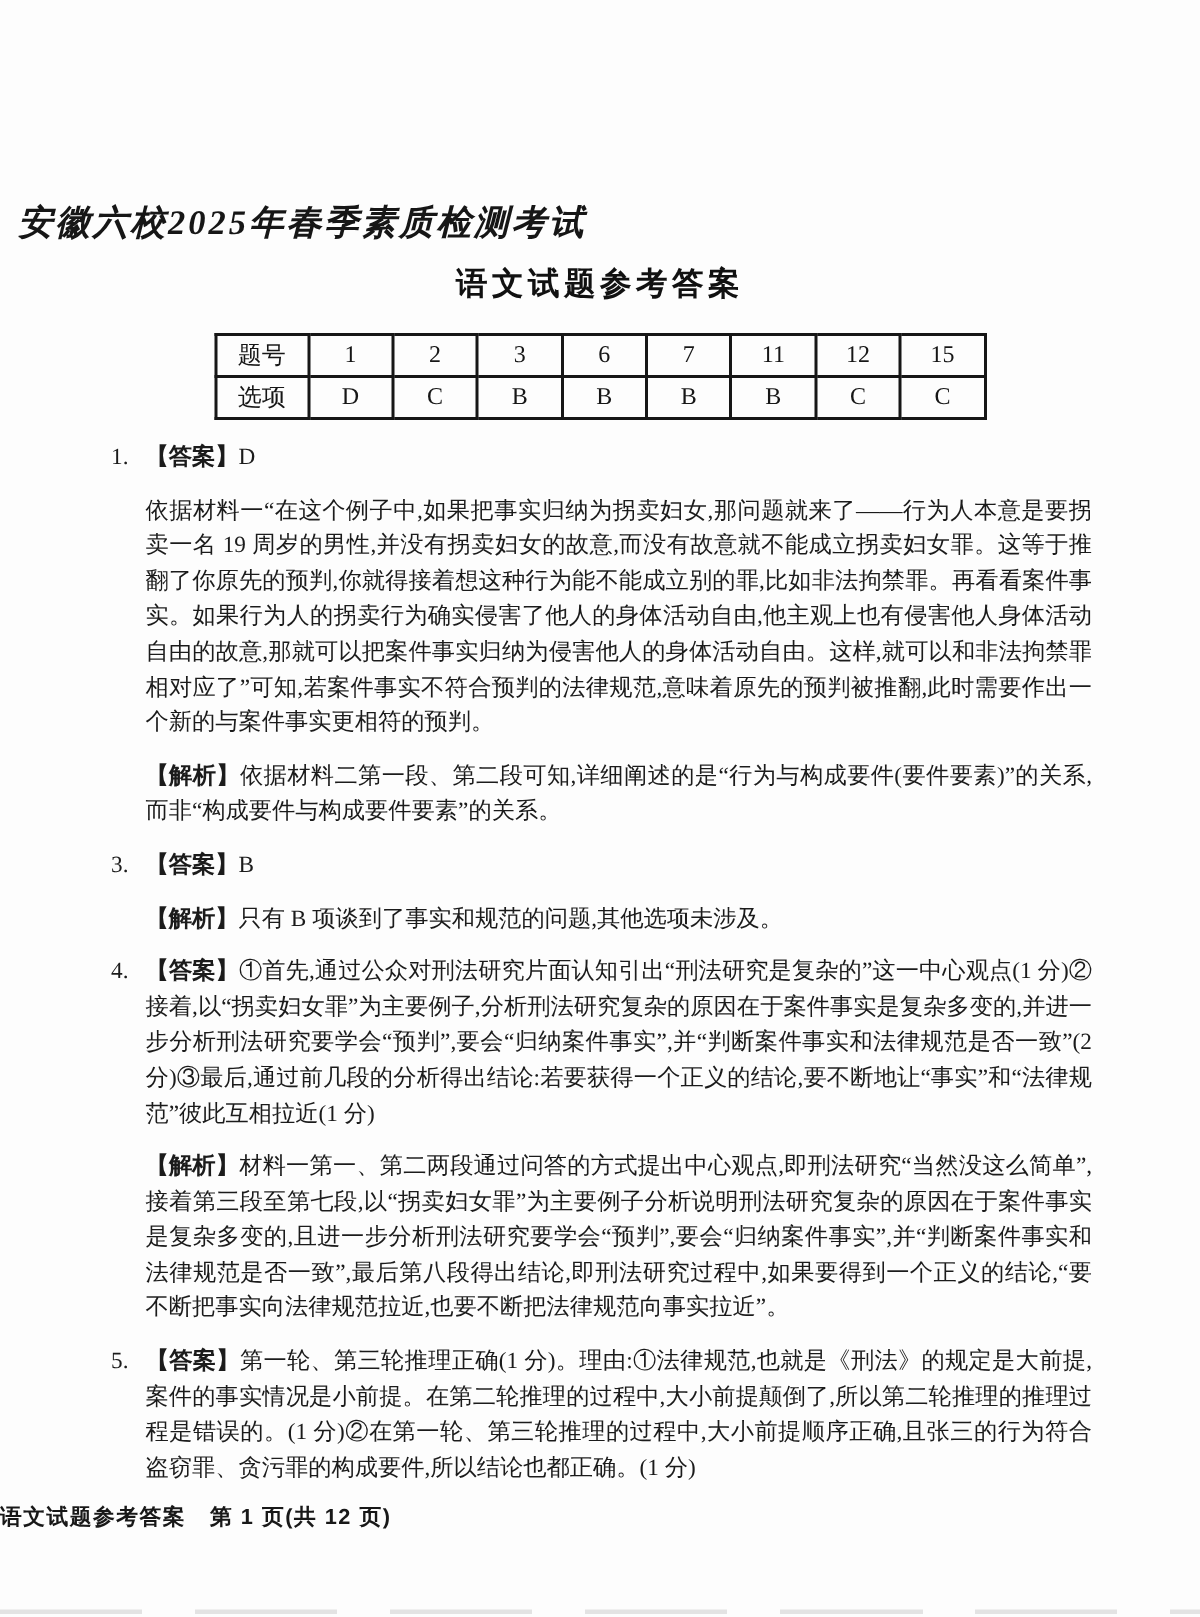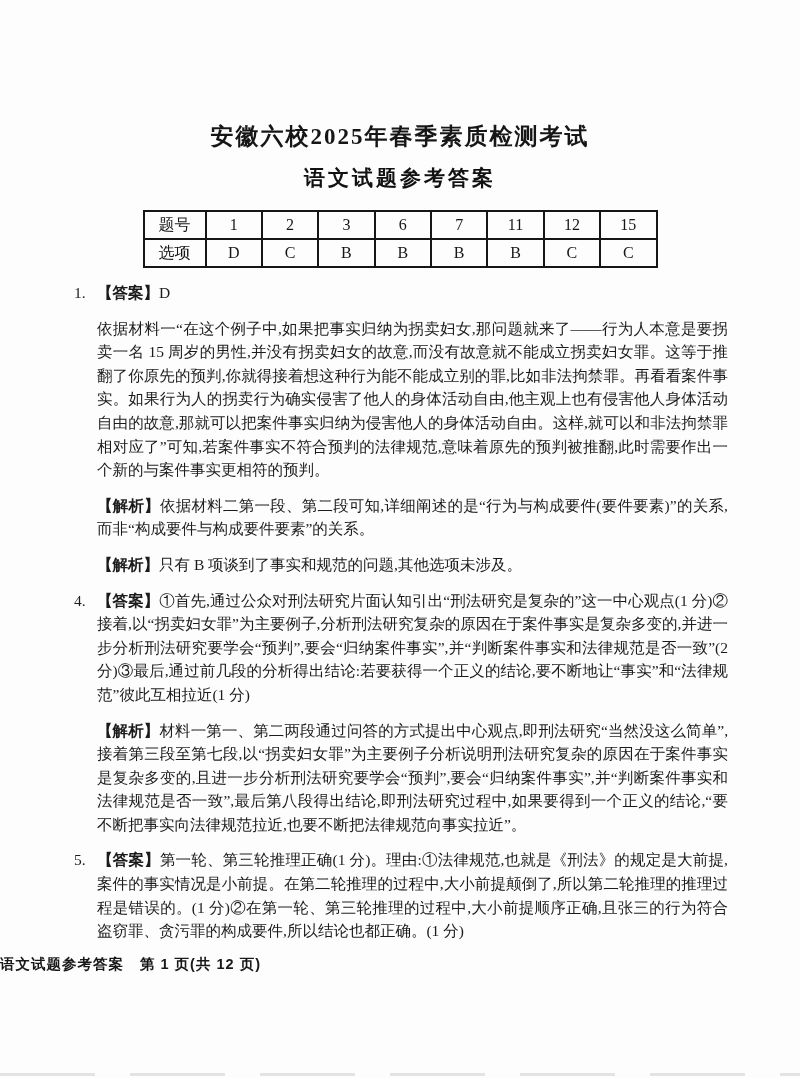--- a/index.html
+++ b/index.html
@@ -11,27 +11,28 @@
     -webkit-font-smoothing:antialiased;
   }
   .page {
     position:relative;
     width:800px; height:1078px;
     overflow:hidden;
     box-sizing:border-box;
     padding-top:122px;
   }
   .title {
-    margin:0;
-    text-align:center;
+    margin:12px;
+    text-align:left;
     font-size:23px;
     line-height:30px;
     font-weight:600;
     letter-spacing:2px;
     color:#161616;
+    font-style:italic;
   }
   .subtitle {
     margin:12px 0 0 0;
     text-align:center;
     font-family:"Liberation Sans","DejaVu Sans",sans-serif;
     font-size:21px;
     line-height:28px;
     font-weight:700;
     letter-spacing:3px;
     color:#111;
@@ -119,26 +120,27 @@
           <td class="ans-cell">B</td>
           <td class="ans-cell">C</td>
           <td class="ans-cell">C</td>
         </tr>
     </tbody>
   </table>
 
   <div class="body-text" id="items-body">
       <div class="item">
         <p class="para"><span class="num">1.</span><b class="marker">【答案】</b>D</p>
-        <p class="para">依据材料一“在这个例子中,如果把事实归纳为拐卖妇女,那问题就来了——行为人本意是要拐卖一名 15 周岁的男性,并没有拐卖妇女的故意,而没有故意就不能成立拐卖妇女罪。这等于推翻了你原先的预判,你就得接着想这种行为能不能成立别的罪,比如非法拘禁罪。再看看案件事实。如果行为人的拐卖行为确实侵害了他人的身体活动自由,他主观上也有侵害他人身体活动自由的故意,那就可以把案件事实归纳为侵害他人的身体活动自由。这样,就可以和非法拘禁罪相对应了”可知,若案件事实不符合预判的法律规范,意味着原先的预判被推翻,此时需要作出一个新的与案件事实更相符的预判。</p>
+        <p class="para">依据材料一“在这个例子中,如果把事实归纳为拐卖妇女,那问题就来了——行为人本意是要拐卖一名 19 周岁的男性,并没有拐卖妇女的故意,而没有故意就不能成立拐卖妇女罪。这等于推翻了你原先的预判,你就得接着想这种行为能不能成立别的罪,比如非法拘禁罪。再看看案件事实。如果行为人的拐卖行为确实侵害了他人的身体活动自由,他主观上也有侵害他人身体活动自由的故意,那就可以把案件事实归纳为侵害他人的身体活动自由。这样,就可以和非法拘禁罪相对应了”可知,若案件事实不符合预判的法律规范,意味着原先的预判被推翻,此时需要作出一个新的与案件事实更相符的预判。</p>
       </div>
       <div class="item">
         <p class="para"><b class="marker">【解析】</b>依据材料二第一段、第二段可知,详细阐述的是“行为与构成要件(要件要素)”的关系,而非“构成要件与构成要件要素”的关系。</p>
       </div>
       <div class="item">
+        <p class="para"><span class="num">3.</span><b class="marker">【答案】</b>B</p>
         <p class="para"><b class="marker">【解析】</b>只有 B 项谈到了事实和规范的问题,其他选项未涉及。</p>
       </div>
       <div class="item">
         <p class="para"><span class="num">4.</span><b class="marker">【答案】</b>①首先,通过公众对刑法研究片面认知引出“刑法研究是复杂的”这一中心观点(1 分)②接着,以“拐卖妇女罪”为主要例子,分析刑法研究复杂的原因在于案件事实是复杂多变的,并进一步分析刑法研究要学会“预判”,要会“归纳案件事实”,并“判断案件事实和法律规范是否一致”(2 分)③最后,通过前几段的分析得出结论:若要获得一个正义的结论,要不断地让“事实”和“法律规范”彼此互相拉近(1 分)</p>
         <p class="para"><b class="marker">【解析】</b>材料一第一、第二两段通过问答的方式提出中心观点,即刑法研究“当然没这么简单”,接着第三段至第七段,以“拐卖妇女罪”为主要例子分析说明刑法研究复杂的原因在于案件事实是复杂多变的,且进一步分析刑法研究要学会“预判”,要会“归纳案件事实”,并“判断案件事实和法律规范是否一致”,最后第八段得出结论,即刑法研究过程中,如果要得到一个正义的结论,“要不断把事实向法律规范拉近,也要不断把法律规范向事实拉近”。</p>
       </div>
       <div class="item">
         <p class="para"><span class="num">5.</span><b class="marker">【答案】</b>第一轮、第三轮推理正确(1 分)。理由:①法律规范,也就是《刑法》的规定是大前提,案件的事实情况是小前提。在第二轮推理的过程中,大小前提颠倒了,所以第二轮推理的推理过程是错误的。(1 分)②在第一轮、第三轮推理的过程中,大小前提顺序正确,且张三的行为符合盗窃罪、贪污罪的构成要件,所以结论也都正确。(1 分)</p>
       </div>
     </div>

